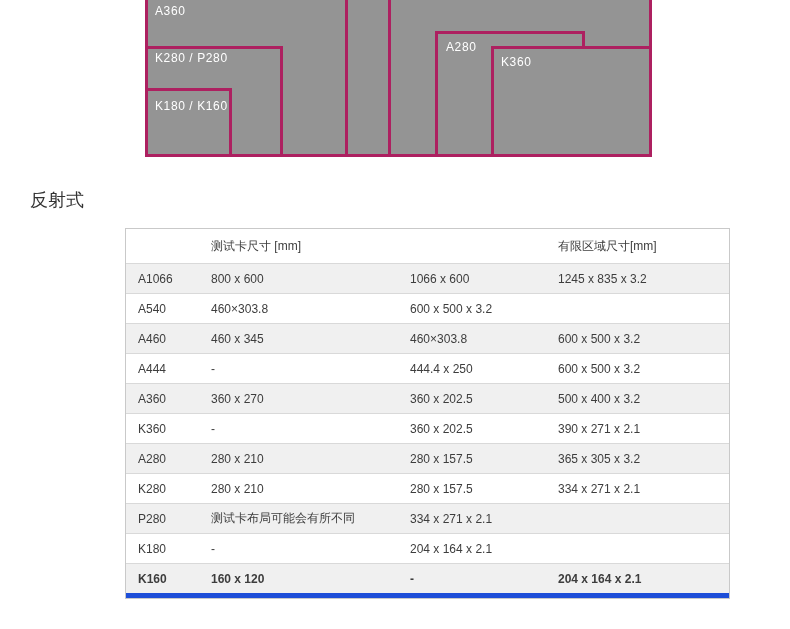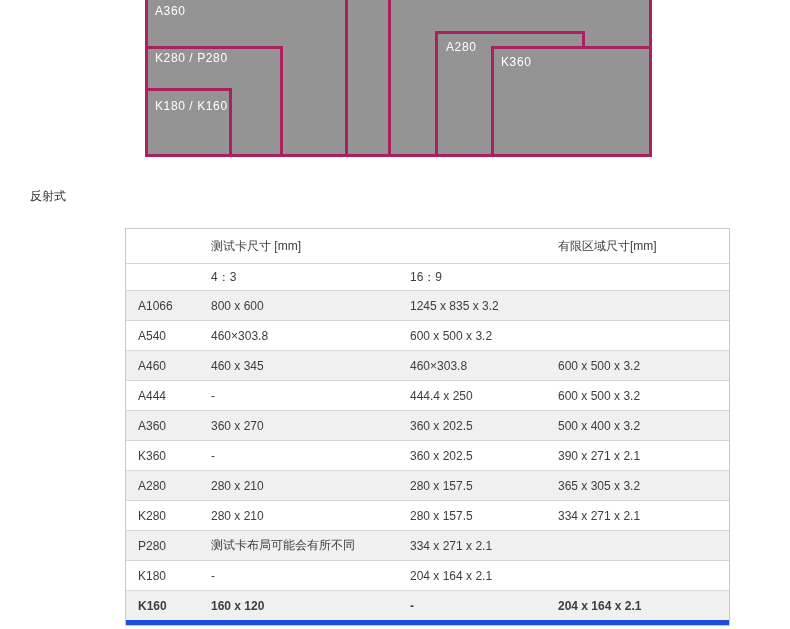--- a/index.html
+++ b/index.html
@@ -28,21 +28,21 @@
   }
   .l-a360{left:10px; top:4px;}
   .l-k280{left:10px; top:51px;}
   .l-k180{left:10px; top:99px;}
   .l-a280{left:301px;top:40px;}
   .l-k360{left:356px;top:55px;}
 
   
   .section-title{
     position:absolute;left:30px;top:188px;margin:0;
-    font-size:12px;font-weight:normal;color:#333333;
+    font-size:18px;font-weight:normal;color:#333333;
   }
 
   
   .cardtable{
     position:absolute;left:105px;top:228px;width:605px;
     box-sizing:border-box;
     border:1px solid #c9c9c9;
     background:#ffffff;
     font-size:12px;
     margin-left:20px;
@@ -83,30 +83,25 @@
 
 <h2 class="section-title">反射式</h2>
 
 <div class="cardtable">
   <div class="trow trow-header">
     <div class="cell c-model"></div>
     <div class="cell">测试卡尺寸  [mm]</div>
     <div class="cell"></div>
     <div class="cell">有限区域尺寸[mm]</div>
   </div>
-  <div class="trow trow-sub">
-    <div class="cell c-model"></div>
-    <div class="cell">4：3</div>
-    <div class="cell">16：9</div>
-    <div class="cell"></div>
-  </div>
   <div id="table-rows">
       <div class="trow trow-data alt">
         <div class="cell c-model">A1066</div>
         <div class="cell c-size43">800 x 600</div>
+        <div class="cell c-size169">1066 x 600</div>
         <div class="cell c-limited">1245 x 835 x 3.2</div>
       </div>
       <div class="trow trow-data">
         <div class="cell c-model">A540</div>
         <div class="cell c-size169">460×303.8</div>
         <div class="cell c-limited">600 x 500 x 3.2</div>
       </div>
       <div class="trow trow-data alt">
         <div class="cell c-model">A460</div>
         <div class="cell c-size43">460 x 345</div>

